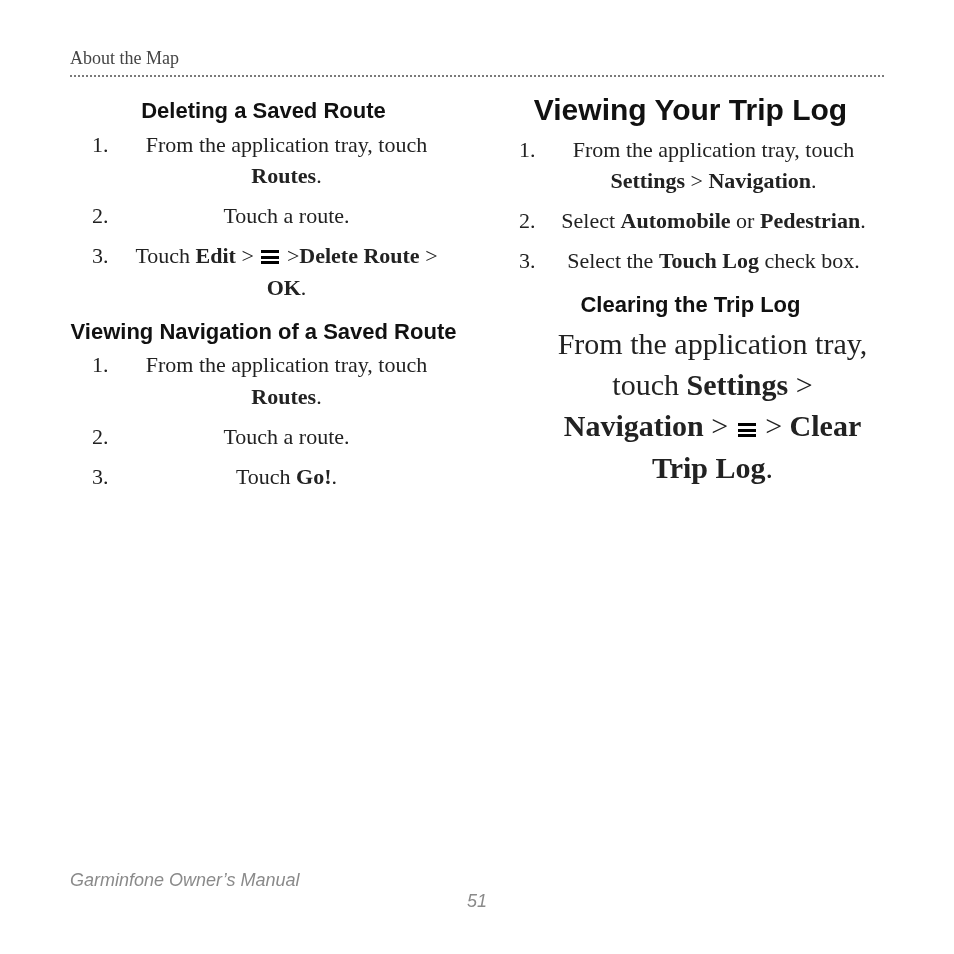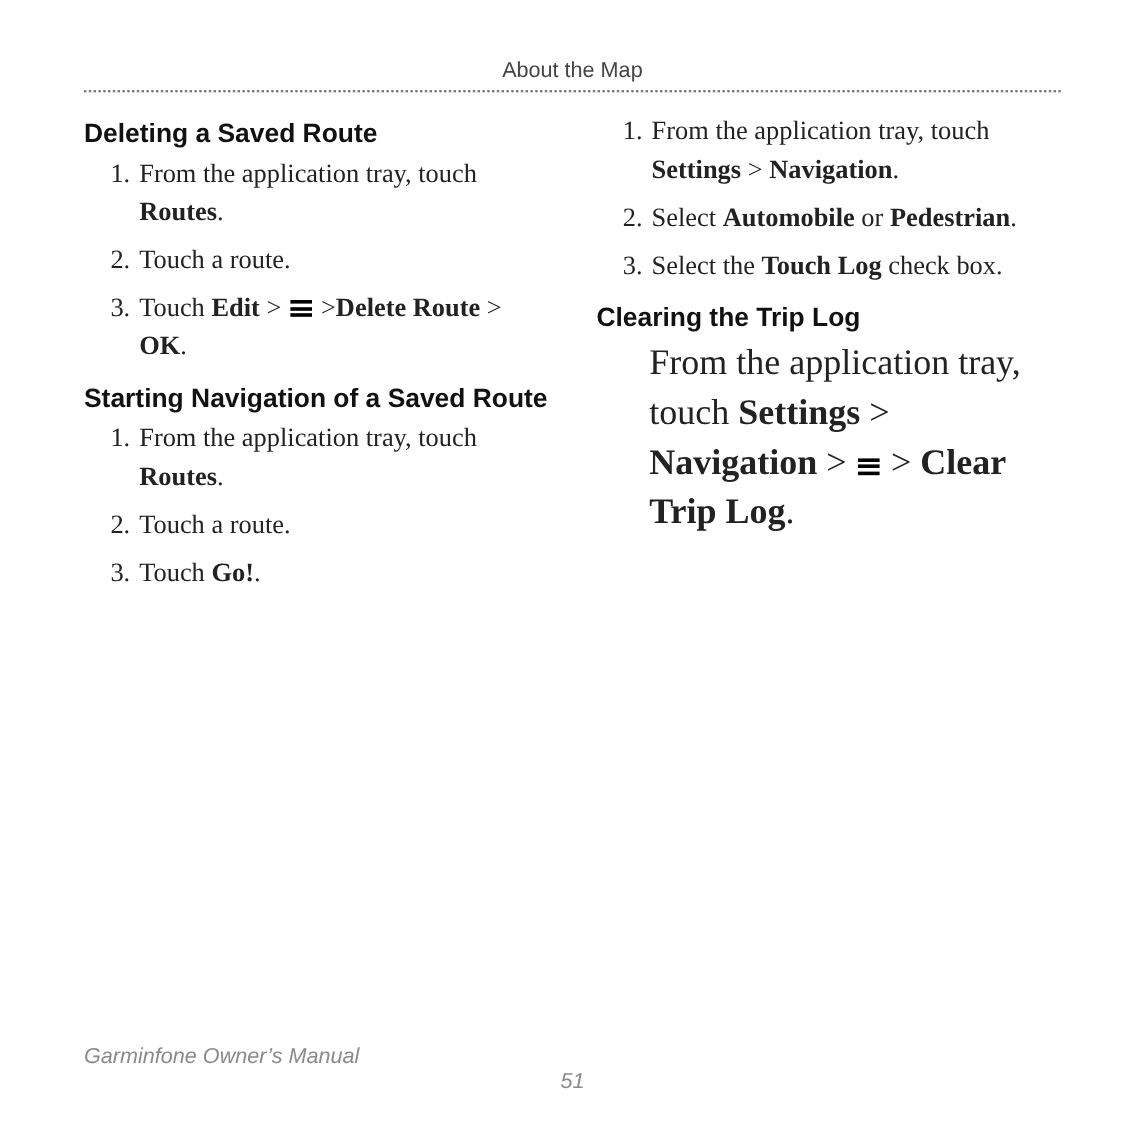--- a/index.html
+++ b/index.html
@@ -10,37 +10,38 @@
     color: #222;
   }
   .page {
     width: 954px;
     height: 954px;
     box-sizing: border-box;
     padding: 48px 70px 38px 70px;
     position: relative;
   }
   .running-head {
-    font-family: Liberation Sans, sans-serif;
+    font-family: Liberation Serif, serif;
     font-size: 18px;
     color: #444;
-    text-align: center;
+    text-align: left;
     padding-bottom: 6px;
   }
   .dotrule {
     border: none;
     border-top: 2px dotted #7a7a7a;
     margin: 0 0 16px 0;
   }
   .columns {
     display: flex;
     gap: 40px;
   }
   .col {
     width: 50%;
+    text-align: center;
   }
   .h-sub {
     font-family: Arial, Helvetica, sans-serif;
     font-weight: bold;
     font-size: 22px;
     line-height: 1.25;
     margin: 4px 0 4px 0;
     color: #111;
   }
   .h-main {
@@ -114,33 +115,34 @@
       <ol class="steps">
         <li>
           <span>From the application tray, touch </span><span class="b">Routes</span><span>.</span>
         </li>
         <li>Touch a route.</li>
         <li>
           <span>Touch </span><span class="b">Edit</span><span> &gt; </span><span class="menu-icon"></span><span> &gt;</span><span class="b">Delete Route</span><span> &gt; </span><span class="b">OK</span><span>.</span>
         </li>
       </ol>
 
-      <div class="h-sub">Starting Navigation of a Saved Route</div>
+      <div class="h-sub">Viewing Navigation of a Saved Route</div>
       <ol class="steps">
         <li>
           <span>From the application tray, touch </span><span class="b">Routes</span><span>.</span>
         </li>
         <li>Touch a route.</li>
         <li>
           <span>Touch </span><span class="b">Go!</span><span>.</span>
         </li>
       </ol>
     </div>
 
     <div class="col">
+      <div class="h-main">Viewing Your Trip Log</div>
 
       <ol class="steps">
         <li>
           <span>From the application tray, touch </span><span class="b">Settings</span><span> &gt; </span><span class="b">Navigation</span><span>.</span>
         </li>
         <li>
           <span>Select </span><span class="b">Automobile</span><span> or </span><span class="b">Pedestrian</span><span>.</span>
         </li>
         <li>
           <span>Select the </span><span class="b">Touch Log</span><span> check box.</span>

